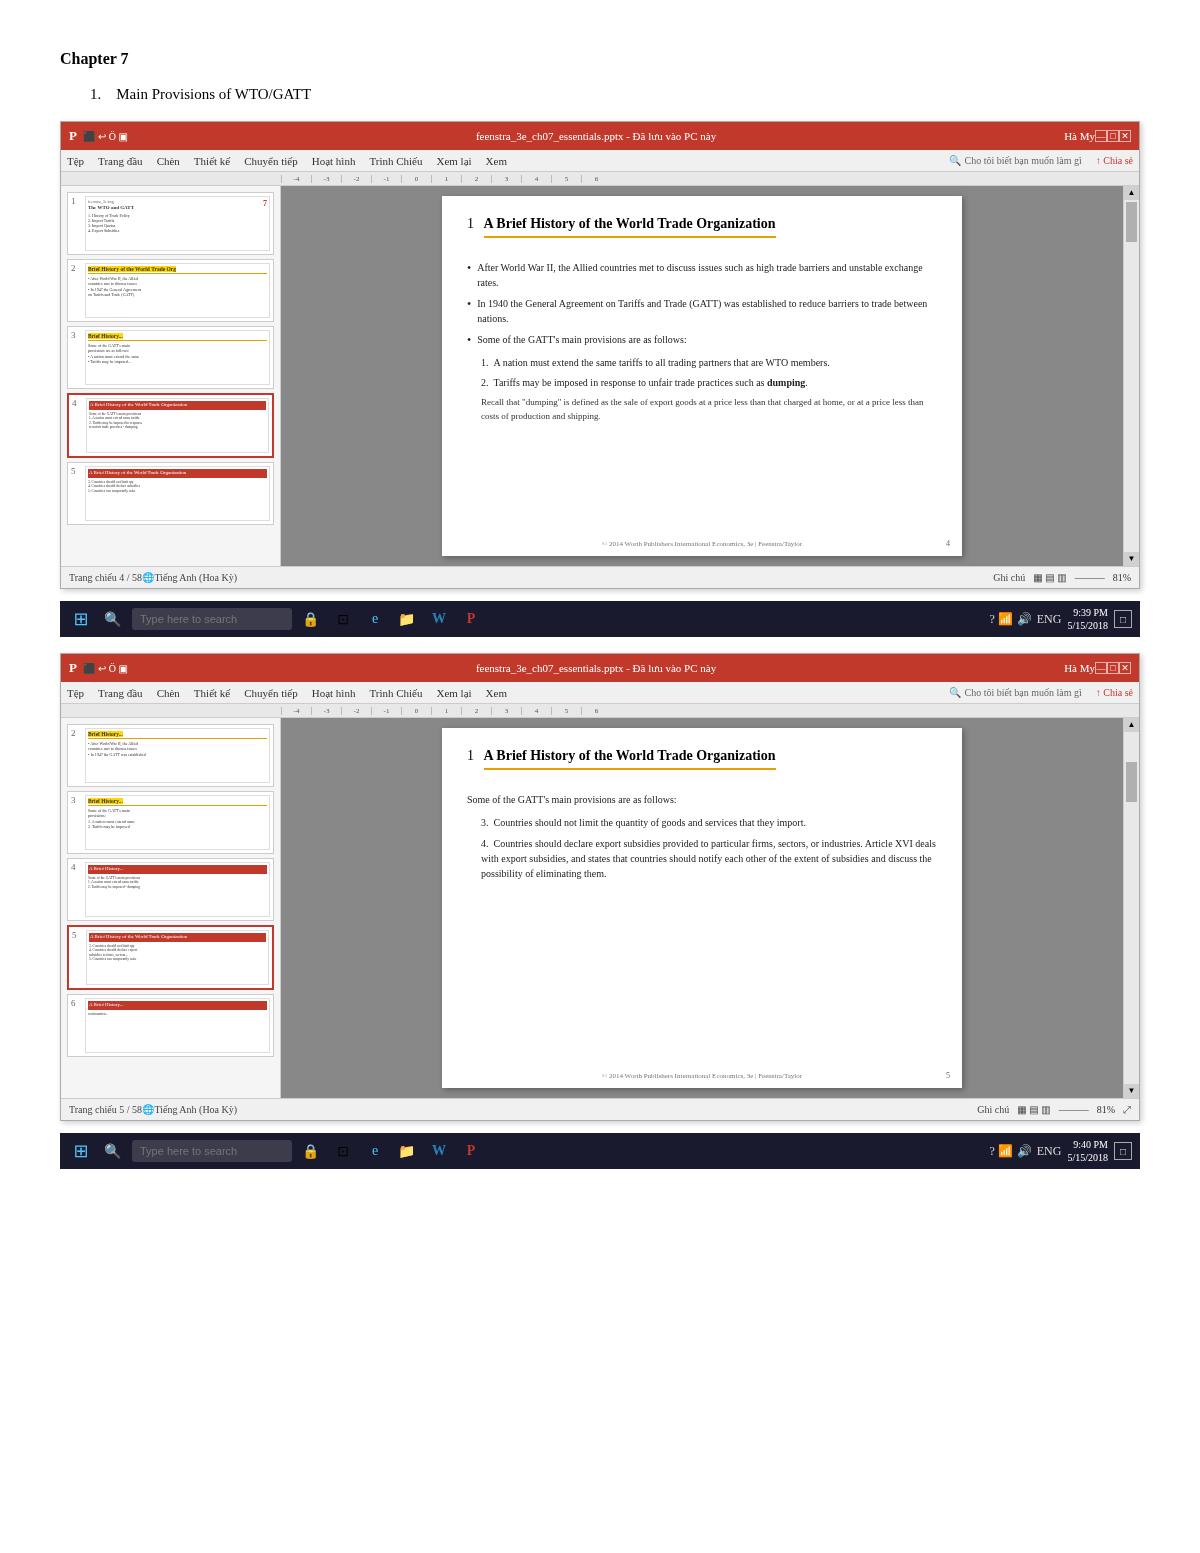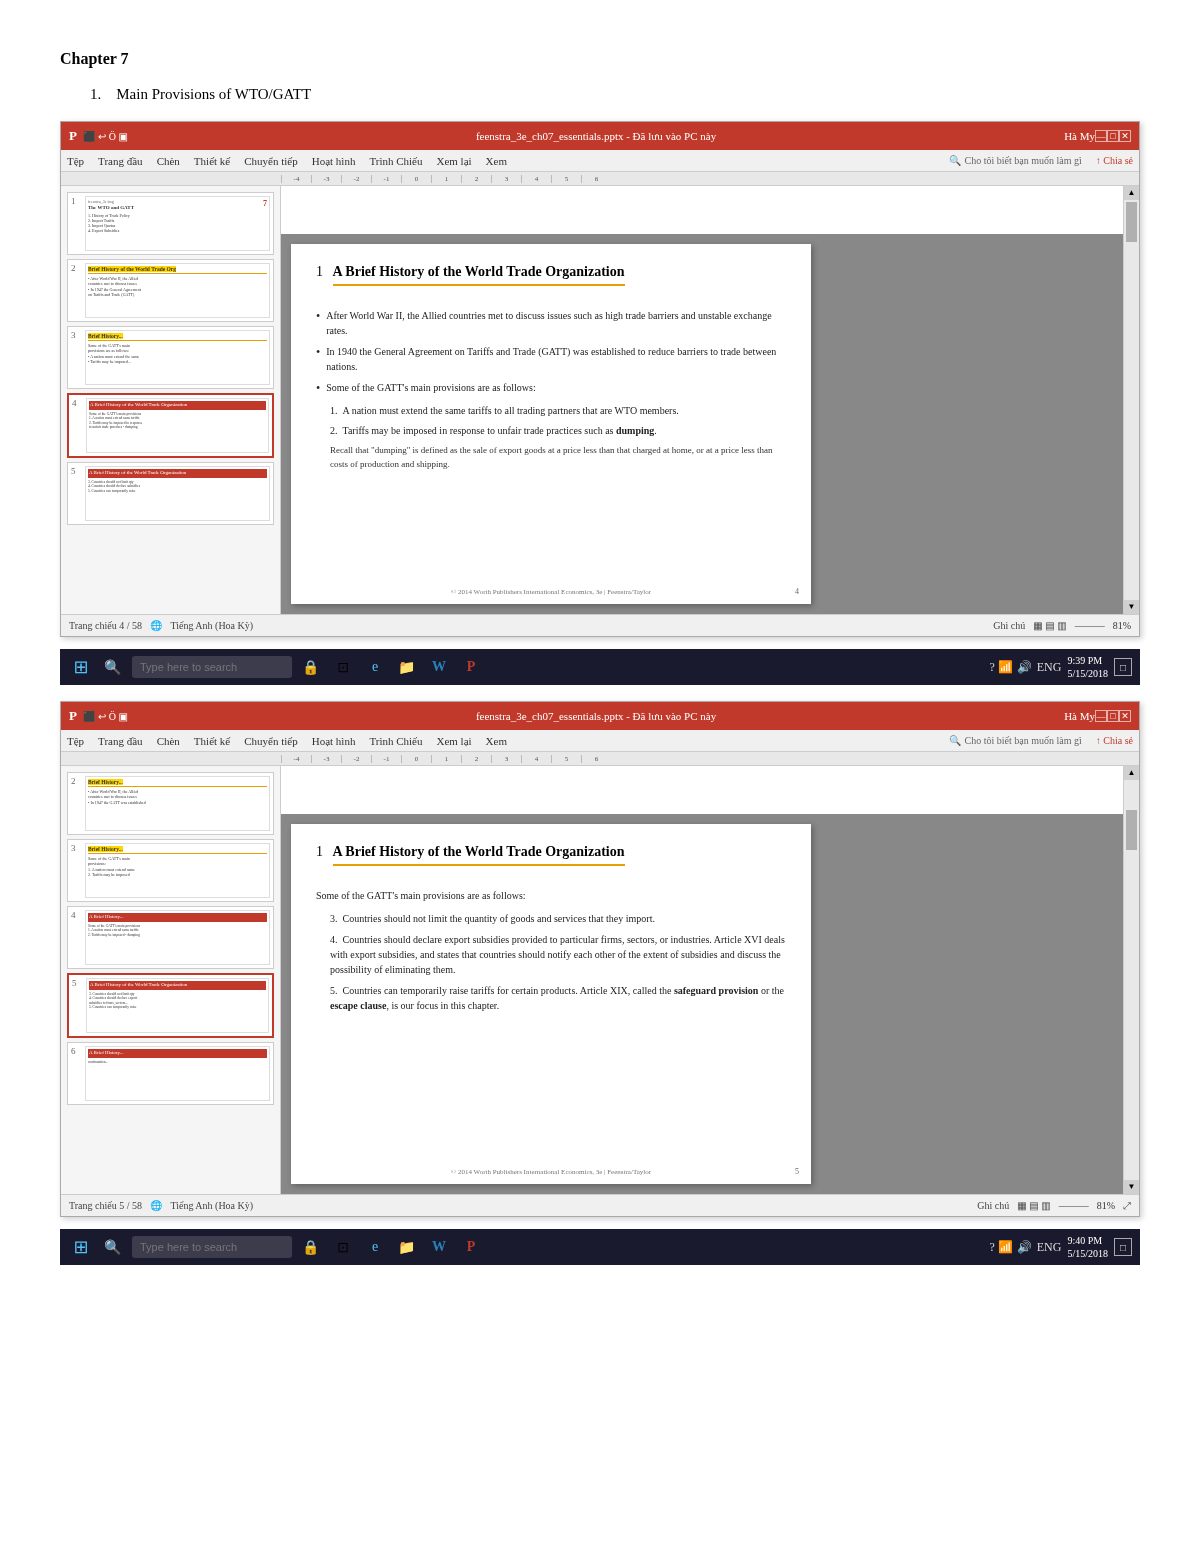--- a/index.html
+++ b/index.html
@@ -180,23 +180,22 @@
       font-weight: bold;
       color: #c0392b;
     }
 
     
     .slide-edit-area {
       flex: 1;
       background: #888;
       display: flex;
       align-items: center;
-      justify-content: flex-start;
+      justify-content: center;
       padding: 10px;
-      margin-top: 48px;
     }
     .slide-main {
       background: #fff;
       width: 100%;
       max-width: 520px;
       height: 360px;
       padding: 20px 25px;
       position: relative;
       box-shadow: 2px 2px 6px rgba(0,0,0,0.3);
       overflow: hidden;
@@ -265,21 +264,21 @@
       background: #f0f0f0;
       border-top: 1px solid #ccc;
       height: 22px;
       display: flex;
       align-items: center;
       justify-content: space-between;
       padding: 0 8px;
       font-size: 10px;
       color: #444;
     }
-    .status-left { display: flex; gap: 8px; align-items: center; }
+    .status-left { display: flex; gap: 0; align-items: center; }
     .status-right { display: flex; gap: 8px; align-items: center; }
     .zoom-pct { color: #333; font-family: Liberation Serif, serif; }
 
     
     .taskbar {
       background: #1a1a2e;
       height: 36px;
       display: flex;
       align-items: center;
       justify-content: space-between;
@@ -305,21 +304,21 @@
       padding: 2px 8px;
       height: 22px;
       width: 160px;
     }
     .win-logo {
       font-size: 18px;
       color: #4fc3f7;
     }
     .tray-icons { display: flex; gap: 4px; align-items: center; }
     .tray-icon { font-size: 12px; color: #ddd; }
-    .clock { font-size: 10px; color: #fff; text-align: left; line-height: 1.3; }
+    .clock { font-size: 10px; color: #fff; text-align: right; line-height: 1.3; }
     .notif-btn {
       width: 18px; height: 18px;
       border: 1px solid #aaa;
       display: inline-flex;
       align-items: center;
       justify-content: center;
       font-size: 10px;
       color: #ddd;
     }
 
@@ -695,23 +694,20 @@
             </div>
             <div class="slide-body-text">
               <p style="margin-bottom:8px;">Some of the GATT's main provisions are as follows:</p>
               <div class="numbered-list">
                 <div class="numbered-item">
                   <span>3.</span>&nbsp;&nbsp;Countries should not limit the quantity of goods and services that they import.
                 </div>
                 <div class="numbered-item" style="margin-top:6px;">
                   <span>4.</span>&nbsp;&nbsp;Countries should declare export subsidies provided to particular firms, sectors, or industries. Article XVI deals with export subsidies, and states that countries should notify each other of the extent of subsidies and discuss the possibility of eliminating them.
                 </div>
-                <div class="numbered-item" style="margin-top:6px;">
-                  <span>5.</span>&nbsp;&nbsp;Countries can temporarily raise tariffs for certain products. Article XIX, called the <span class="bold-text">safeguard provision</span> or the <span class="bold-text">escape clause</span>, is our focus in this chapter.
-                </div>
               </div>
             </div>
             <div class="slide-footer">© 2014 Worth Publishers  International Economics, 3e | Feenstra/Taylor</div>
             <div class="slide-page-num">5</div>
           </div>
         </div>
       </div>
 
       <div class="right-sidebar">
         <div class="scroll-up">▲</div>

